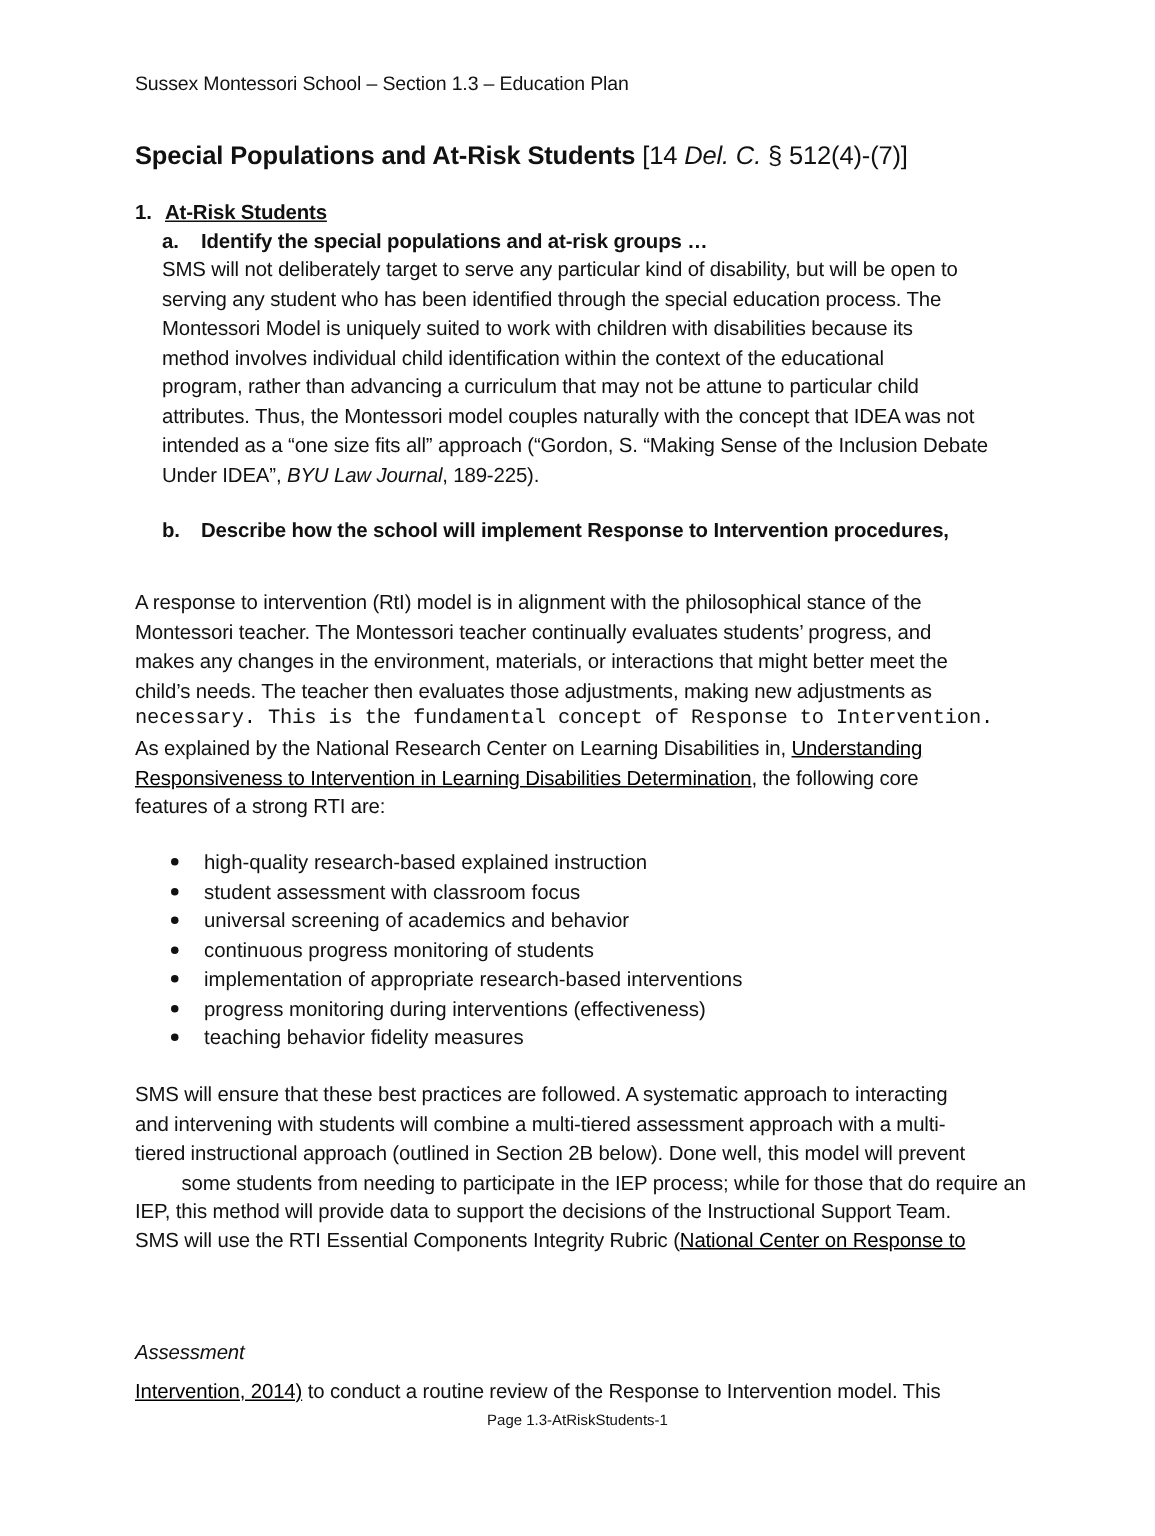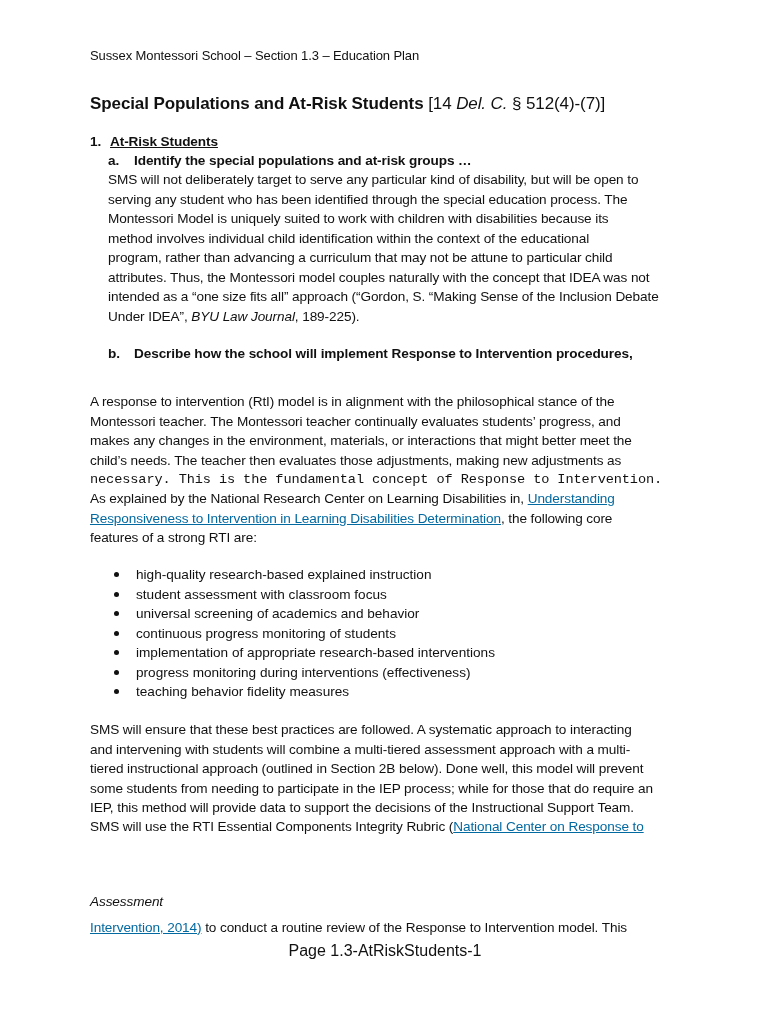--- a/index.html
+++ b/index.html
@@ -6,27 +6,27 @@
   body { width: 770px; height: 1024px; position: relative; overflow: hidden;
          font-family: "Liberation Sans", sans-serif; color: #111; }
   .page { position: absolute; left: 0; top: 0; width: 770px; height: 744px; }
   .line { position: absolute; left: 90px; font-size: 13.6px; line-height: 19.5px; white-space: nowrap; letter-spacing: -0.1px; }
   .ind { left: 108px; }
   .header { top: 46px; font-size: 13px; }
   .title { top: 94px; font-size: 17px; }
   .b { font-weight: bold; }
   .i { font-style: italic; }
   .u { text-decoration: underline; }
-  a.link { color: #0369a1; text-decoration: underline; }
+  a.link { color: #000000; text-decoration: underline; }
   .num { display: inline-block; width: 20px; font-weight: bold; }
   .sub { display: inline-block; width: 26px; font-weight: bold; }
   .bullet-item { position: absolute; left: 114px; font-size: 13.6px; line-height: 19.5px; white-space: nowrap; }
   .bullet-item .dot { position: absolute; left: 0; top: 7px; width: 5px; height: 5px; border-radius: 50%; background: #111; }
   .bullet-item .txt { position: absolute; left: 22px; }
-  .footer { position: absolute; top: 942px; left: 0; width: 770px; text-align: center; font-size: 16px; }
+  .footer { position: absolute; top: 942px; left: 0; width: 770px; text-align: center; font-size: 10px; }
 </style>
 </head>
 <body>
 
 <div class="page">
 
   <div class="line header">Sussex Montessori School – Section 1.3 – Education Plan</div>
 
   <div class="line title">
     <span class="b">Special Populations and At-Risk Students</span><span> [14 </span><span class="i">Del. C.</span><span> § 512(4)-(7)]</span>
@@ -95,21 +95,21 @@
       </div>
     <div class="bullet-item" style="top:682px;">
         <span class="dot"></span>
         <span class="txt">teaching behavior fidelity measures</span>
       </div>
   </div>
 
   <div class="line" style="top:720px;">SMS will ensure that these best practices are followed. A systematic approach to interacting</div>
   <div class="line" style="top:739.5px;">and intervening with students will combine a multi-tiered assessment approach with a multi-</div>
   <div class="line" style="top:759px;">tiered instructional approach (outlined in Section 2B below). Done well, this model will prevent</div>
-  <div class="line" style="top:778.5px;">some students from needing to participate in the IEP process; while for those that do require an</div>
+  <div class="line" style="top:778.5px;margin-left:31px;">some students from needing to participate in the IEP process; while for those that do require an</div>
   <div class="line" style="top:798px;">IEP, this method will provide data to support the decisions of the Instructional Support Team.</div>
   <div class="line" style="top:817px;">
     <span>SMS will use the RTI Essential Components Integrity Rubric (</span><a class="link" href="#">National Center on Response to</a>
   </div>
   <div class="line" style="top:877px;margin-top:41px;">
     <a class="link" href="#">Intervention, 2014)</a><span> to conduct a routine review of the Response to Intervention model. This</span>
   </div>
 
   <div class="line i" style="top:892px;">Assessment</div>
 

